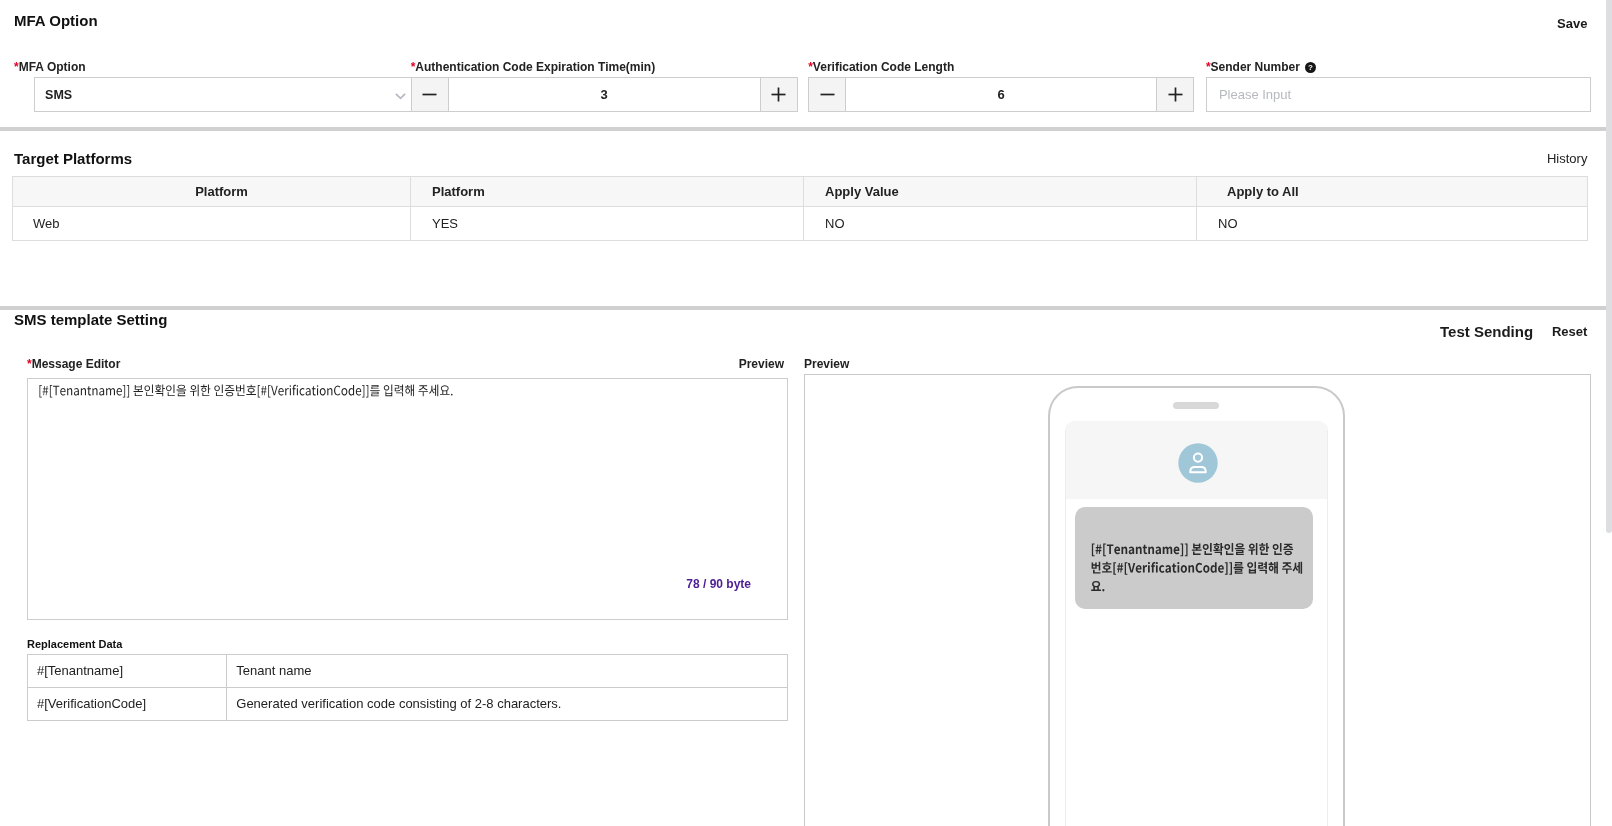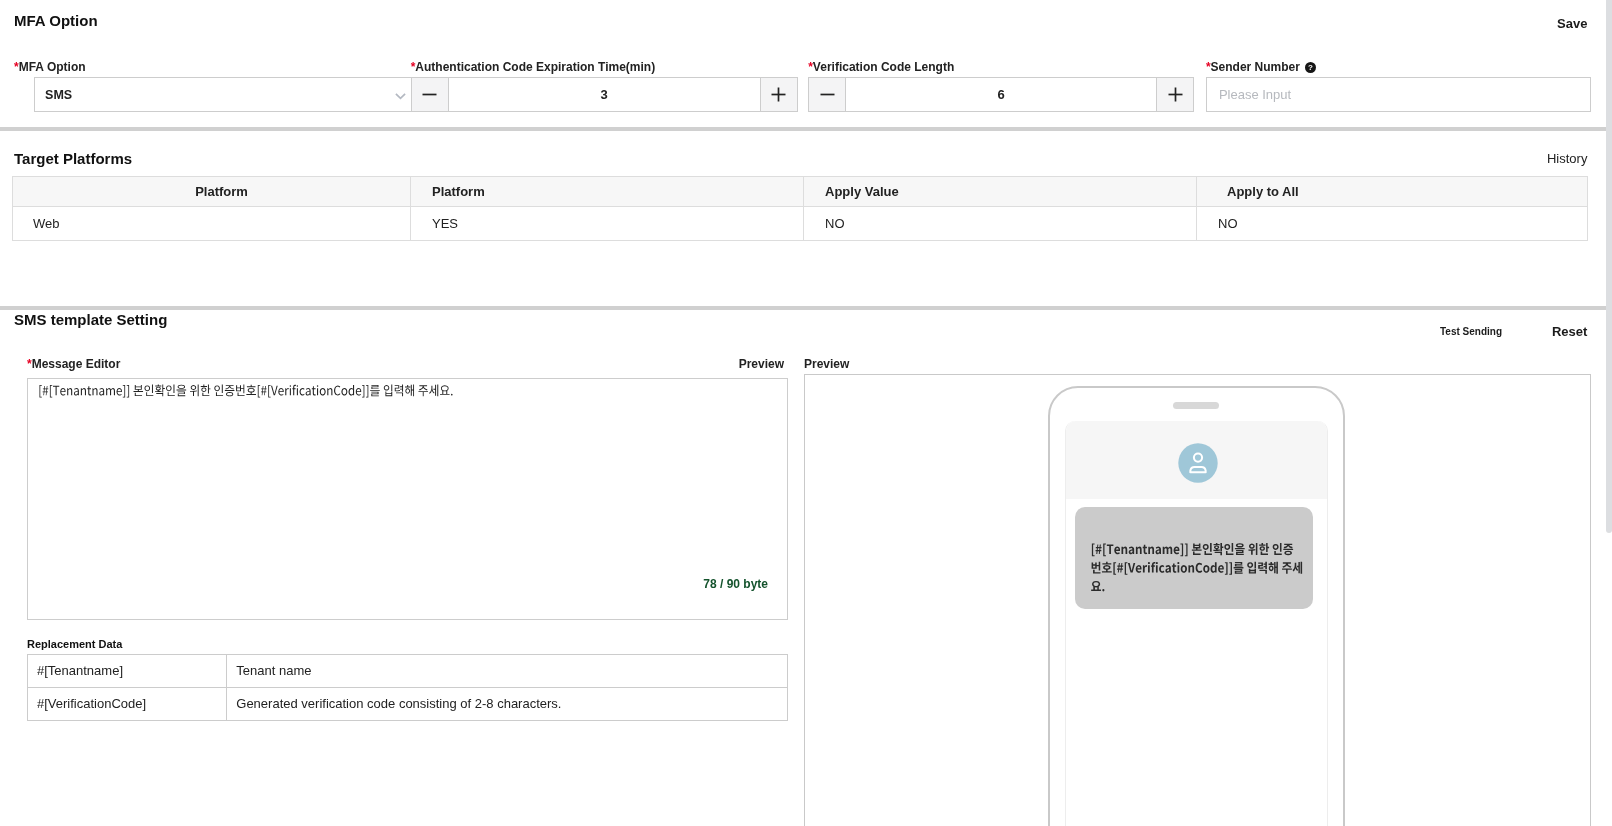--- a/index.html
+++ b/index.html
@@ -93,34 +93,34 @@
       <td style="border:1px solid #ddd; padding-left:21px;">NO</td>
       <td style="border:1px solid #ddd; padding-left:21px;">NO</td>
     </tr>
   </tbody>
     </table>
 </div>
 
 <div class="divider" style="top:306px;"></div>
 
 <div class="abs ttl" style="left:14px; top:312px;">SMS template Setting</div>
-<div class="abs" style="top:325px; left:1440px; font-size:10px; font-weight:bold; line-height:13px;">Test Sending</div>
+<div class="abs" style="top:325px; left:1440px; font-size:15px; font-weight:bold; line-height:13px;">Test Sending</div>
 <div class="abs" style="top:325px; right:24.6px; font-size:13px; font-weight:bold; line-height:13px;">Reset</div>
 
 <div class="abs lbl" style="left:27px; top:358px;"><span class="red">*</span>Message Editor</div>
 <div class="abs lbl" style="left:738px; top:358px; width:46px; text-align:right;">Preview</div>
 
 <div class="abs" style="left:27px; top:378px; width:761px; height:242px; border:1px solid #cdcdcd; background:#fff;">
   <svg style="position:absolute;left:0;top:0;overflow:visible;" width="759" height="240">
       <g transform="translate(10.2,16.3) scale(0.9,1)">
         <path d="M1.4 2.2V-10.3H4.0V-9.6H2.3V1.5H4.0V2.2Z M5.7 0.0 6.1 -3.0H4.9V-3.8H6.2L6.4 -6.0H5.2V-6.8H6.5L6.9 -9.4H7.6L7.3 -6.8H9.2L9.6 -9.4H10.3L10.0 -6.8H11.2V-6.0H9.9L9.6 -3.8H10.9V-3.0H9.5L9.2 0.0H8.4L8.8 -3.0H6.8L6.5 0.0ZM6.9 -3.8H8.9L9.1 -6.0H7.2Z M13.0 2.2V-10.3H15.6V-9.6H13.9V1.5H15.6V2.2Z M19.3 0.0V-8.5H16.4V-9.5H23.4V-8.5H20.5V0.0Z M27.8 0.2Q26.9 0.2 26.1 -0.3Q25.4 -0.7 24.9 -1.5Q24.5 -2.4 24.5 -3.5Q24.5 -4.4 24.7 -5.1Q25.0 -5.8 25.4 -6.2Q25.9 -6.7 26.5 -7.0Q27.0 -7.2 27.6 -7.2Q28.5 -7.2 29.2 -6.8Q29.8 -6.4 30.1 -5.7Q30.4 -4.9 30.4 -3.9Q30.4 -3.7 30.4 -3.6Q30.4 -3.4 30.4 -3.2H25.6Q25.7 -2.5 26.0 -1.9Q26.3 -1.4 26.8 -1.1Q27.3 -0.8 28.0 -0.8Q28.5 -0.8 28.9 -0.9Q29.3 -1.1 29.7 -1.3L30.2 -0.6Q29.7 -0.3 29.1 -0.0Q28.6 0.2 27.8 0.2ZM25.6 -4.1H29.4Q29.4 -5.2 28.9 -5.7Q28.5 -6.3 27.6 -6.3Q27.2 -6.3 26.7 -6.0Q26.3 -5.8 26.0 -5.3Q25.7 -4.8 25.6 -4.1Z M32.2 0.0V-7.1H33.2L33.3 -6.0H33.3Q33.8 -6.5 34.4 -6.9Q34.9 -7.2 35.7 -7.2Q36.8 -7.2 37.3 -6.5Q37.8 -5.8 37.8 -4.5V0.0H36.6V-4.3Q36.6 -5.3 36.3 -5.8Q36.0 -6.2 35.3 -6.2Q34.8 -6.2 34.3 -5.9Q33.9 -5.7 33.4 -5.1V0.0Z M41.7 0.2Q41.2 0.2 40.7 -0.1Q40.2 -0.3 40.0 -0.8Q39.7 -1.2 39.7 -1.8Q39.7 -3.0 40.7 -3.6Q41.8 -4.2 44.0 -4.5Q44.0 -4.9 43.9 -5.3Q43.8 -5.7 43.5 -6.0Q43.1 -6.3 42.6 -6.3Q41.9 -6.3 41.4 -6.0Q40.9 -5.8 40.4 -5.5L40.0 -6.3Q40.3 -6.5 40.7 -6.7Q41.2 -7.0 41.7 -7.1Q42.2 -7.2 42.8 -7.2Q43.6 -7.2 44.2 -6.9Q44.7 -6.5 44.9 -5.9Q45.2 -5.2 45.2 -4.3V0.0H44.2L44.1 -0.8H44.1Q43.6 -0.4 43.0 -0.1Q42.4 0.2 41.7 0.2ZM42.1 -0.8Q42.6 -0.8 43.0 -1.0Q43.5 -1.3 44.0 -1.7V-3.7Q42.8 -3.6 42.1 -3.3Q41.4 -3.1 41.1 -2.7Q40.8 -2.4 40.8 -1.9Q40.8 -1.3 41.2 -1.0Q41.6 -0.8 42.1 -0.8Z M47.4 0.0V-7.1H48.4L48.5 -6.0H48.6Q49.1 -6.5 49.6 -6.9Q50.2 -7.2 50.9 -7.2Q52.0 -7.2 52.6 -6.5Q53.1 -5.8 53.1 -4.5V0.0H51.9V-4.3Q51.9 -5.3 51.6 -5.8Q51.3 -6.2 50.6 -6.2Q50.0 -6.2 49.6 -5.9Q49.2 -5.7 48.6 -5.1V0.0Z M57.6 0.2Q56.8 0.2 56.4 -0.1Q56.0 -0.4 55.8 -0.9Q55.6 -1.5 55.6 -2.2V-6.1H54.5V-7.0L55.6 -7.1L55.8 -9.1H56.8V-7.1H58.7V-6.1H56.8V-2.2Q56.8 -1.5 57.0 -1.2Q57.2 -0.8 57.9 -0.8Q58.0 -0.8 58.3 -0.8Q58.5 -0.9 58.7 -1.0L58.9 -0.1Q58.6 0.0 58.3 0.1Q57.9 0.2 57.6 0.2Z M60.3 0.0V-7.1H61.2L61.4 -6.0H61.4Q61.9 -6.5 62.5 -6.9Q63.0 -7.2 63.8 -7.2Q64.9 -7.2 65.4 -6.5Q65.9 -5.8 65.9 -4.5V0.0H64.7V-4.3Q64.7 -5.3 64.4 -5.8Q64.1 -6.2 63.4 -6.2Q62.8 -6.2 62.4 -5.9Q62.0 -5.7 61.5 -5.1V0.0Z M69.8 0.2Q69.2 0.2 68.8 -0.1Q68.3 -0.3 68.0 -0.8Q67.8 -1.2 67.8 -1.8Q67.8 -3.0 68.8 -3.6Q69.8 -4.2 72.1 -4.5Q72.1 -4.9 72.0 -5.3Q71.9 -5.7 71.5 -6.0Q71.2 -6.3 70.6 -6.3Q70.0 -6.3 69.5 -6.0Q68.9 -5.8 68.5 -5.5L68.1 -6.3Q68.4 -6.5 68.8 -6.7Q69.2 -7.0 69.8 -7.1Q70.3 -7.2 70.8 -7.2Q71.7 -7.2 72.2 -6.9Q72.8 -6.5 73.0 -5.9Q73.3 -5.2 73.3 -4.3V0.0H72.3L72.2 -0.8H72.2Q71.7 -0.4 71.1 -0.1Q70.5 0.2 69.8 0.2ZM70.2 -0.8Q70.7 -0.8 71.1 -1.0Q71.6 -1.3 72.1 -1.7V-3.7Q70.9 -3.6 70.2 -3.3Q69.5 -3.1 69.2 -2.7Q68.9 -2.4 68.9 -1.9Q68.9 -1.3 69.3 -1.0Q69.6 -0.8 70.2 -0.8Z M75.5 0.0V-7.1H76.5L76.6 -6.0H76.6Q77.1 -6.5 77.7 -6.9Q78.2 -7.2 78.8 -7.2Q79.7 -7.2 80.1 -6.9Q80.6 -6.5 80.8 -5.9Q81.3 -6.5 81.9 -6.9Q82.5 -7.2 83.1 -7.2Q84.2 -7.2 84.7 -6.5Q85.3 -5.8 85.3 -4.5V0.0H84.1V-4.3Q84.1 -5.3 83.8 -5.8Q83.4 -6.2 82.8 -6.2Q82.3 -6.2 81.9 -5.9Q81.5 -5.7 81.0 -5.1V0.0H79.8V-4.3Q79.8 -5.3 79.5 -5.8Q79.2 -6.2 78.5 -6.2Q78.1 -6.2 77.6 -5.9Q77.2 -5.7 76.7 -5.1V0.0Z M90.4 0.2Q89.5 0.2 88.7 -0.3Q87.9 -0.7 87.5 -1.5Q87.0 -2.4 87.0 -3.5Q87.0 -4.4 87.3 -5.1Q87.6 -5.8 88.0 -6.2Q88.5 -6.7 89.0 -7.0Q89.6 -7.2 90.2 -7.2Q91.1 -7.2 91.7 -6.8Q92.4 -6.4 92.7 -5.7Q93.0 -4.9 93.0 -3.9Q93.0 -3.7 93.0 -3.6Q93.0 -3.4 93.0 -3.2H88.2Q88.2 -2.5 88.5 -1.9Q88.9 -1.4 89.4 -1.1Q89.9 -0.8 90.5 -0.8Q91.1 -0.8 91.5 -0.9Q91.9 -1.1 92.3 -1.3L92.7 -0.6Q92.3 -0.3 91.7 -0.0Q91.1 0.2 90.4 0.2ZM88.2 -4.1H92.0Q92.0 -5.2 91.5 -5.7Q91.0 -6.3 90.2 -6.3Q89.7 -6.3 89.3 -6.0Q88.9 -5.8 88.6 -5.3Q88.3 -4.8 88.2 -4.1Z M94.0 2.2V1.5H95.7V-9.6H94.0V-10.3H96.6V2.2Z M98.4 2.2V1.5H100.1V-9.6H98.4V-10.3H101.0V2.2Z M107.3 -10.3H108.4V-8.8H114.1V-10.3H115.1V-5.6H107.3ZM108.4 -8.0V-6.4H114.1V-8.0ZM105.9 -4.3H116.5V-3.4H105.9ZM110.7 -6.1H111.8V-3.9H110.7ZM107.3 -0.1H115.4V0.8H107.3ZM107.3 -2.5H108.4V0.2H107.3Z M126.4 -10.7H127.5V-2.2H126.4ZM120.0 -0.1H127.9V0.8H120.0ZM120.0 -3.0H121.0V0.2H120.0ZM121.2 -9.9Q122.1 -9.9 122.8 -9.6Q123.5 -9.2 123.9 -8.5Q124.3 -7.9 124.3 -7.0Q124.3 -6.2 123.9 -5.5Q123.5 -4.9 122.8 -4.5Q122.1 -4.1 121.2 -4.1Q120.3 -4.1 119.6 -4.5Q118.9 -4.9 118.5 -5.5Q118.1 -6.2 118.1 -7.0Q118.1 -7.9 118.5 -8.5Q118.9 -9.2 119.6 -9.6Q120.3 -9.9 121.2 -9.9ZM121.2 -9.0Q120.6 -9.0 120.2 -8.7Q119.7 -8.5 119.4 -8.1Q119.2 -7.6 119.2 -7.0Q119.2 -6.5 119.4 -6.0Q119.7 -5.6 120.2 -5.3Q120.6 -5.1 121.2 -5.1Q121.8 -5.1 122.2 -5.3Q122.7 -5.6 123.0 -6.0Q123.2 -6.5 123.2 -7.0Q123.2 -7.6 123.0 -8.1Q122.7 -8.5 122.2 -8.7Q121.8 -9.0 121.2 -9.0Z M132.9 -5.2H134.0V-3.7H132.9ZM137.9 -10.7H138.9V-2.9H137.9ZM138.5 -7.2H140.7V-6.3H138.5ZM129.9 -3.2 129.8 -4.1Q130.8 -4.1 132.1 -4.1Q133.3 -4.1 134.6 -4.2Q135.9 -4.3 137.2 -4.4L137.2 -3.7Q136.0 -3.4 134.7 -3.3Q133.4 -3.2 132.2 -3.2Q130.9 -3.2 129.9 -3.2ZM131.2 -2.3H138.9V1.0H137.9V-1.4H131.2ZM130.1 -9.7H136.8V-8.9H130.1ZM133.4 -8.4Q134.7 -8.4 135.4 -8.0Q136.2 -7.5 136.2 -6.7Q136.2 -5.9 135.4 -5.4Q134.7 -4.9 133.4 -4.9Q132.2 -4.9 131.4 -5.4Q130.7 -5.9 130.7 -6.7Q130.7 -7.5 131.4 -8.0Q132.2 -8.4 133.4 -8.4ZM133.4 -7.7Q132.6 -7.7 132.2 -7.4Q131.7 -7.1 131.7 -6.7Q131.7 -6.2 132.2 -6.0Q132.6 -5.7 133.4 -5.7Q134.2 -5.7 134.7 -6.0Q135.2 -6.2 135.2 -6.7Q135.2 -7.1 134.7 -7.4Q134.2 -7.7 133.4 -7.7ZM132.9 -10.8H134.0V-9.3H132.9Z M150.3 -10.7H151.4V-2.2H150.3ZM143.9 -0.1H151.8V0.8H143.9ZM143.9 -3.0H144.9V0.2H143.9ZM145.1 -9.9Q146.0 -9.9 146.7 -9.6Q147.4 -9.2 147.8 -8.5Q148.2 -7.9 148.2 -7.0Q148.2 -6.2 147.8 -5.5Q147.4 -4.9 146.7 -4.5Q146.0 -4.1 145.1 -4.1Q144.2 -4.1 143.6 -4.5Q142.9 -4.9 142.5 -5.5Q142.1 -6.2 142.1 -7.0Q142.1 -7.9 142.5 -8.5Q142.9 -9.2 143.6 -9.6Q144.2 -9.9 145.1 -9.9ZM145.1 -9.0Q144.5 -9.0 144.1 -8.7Q143.6 -8.5 143.4 -8.1Q143.1 -7.6 143.1 -7.0Q143.1 -6.5 143.4 -6.0Q143.6 -5.6 144.1 -5.3Q144.5 -5.1 145.1 -5.1Q145.7 -5.1 146.2 -5.3Q146.6 -5.6 146.9 -6.0Q147.1 -6.5 147.1 -7.0Q147.1 -7.6 146.9 -8.1Q146.6 -8.5 146.2 -8.7Q145.7 -9.0 145.1 -9.0Z M159.1 -10.5Q161.0 -10.5 162.1 -10.0Q163.2 -9.5 163.2 -8.5Q163.2 -7.5 162.1 -7.0Q161.0 -6.5 159.1 -6.5Q157.1 -6.5 156.0 -7.0Q154.9 -7.5 154.9 -8.5Q154.9 -9.5 156.0 -10.0Q157.1 -10.5 159.1 -10.5ZM159.1 -9.7Q158.1 -9.7 157.4 -9.6Q156.7 -9.4 156.4 -9.2Q156.0 -8.9 156.0 -8.5Q156.0 -8.1 156.4 -7.8Q156.7 -7.6 157.4 -7.4Q158.1 -7.3 159.1 -7.3Q160.0 -7.3 160.7 -7.4Q161.4 -7.6 161.7 -7.8Q162.1 -8.1 162.1 -8.5Q162.1 -8.9 161.7 -9.2Q161.4 -9.4 160.7 -9.6Q160.0 -9.7 159.1 -9.7ZM153.7 -5.7H164.4V-4.8H153.7ZM155.0 -3.8H163.0V-1.2H156.1V0.3H155.1V-1.9H161.9V-3.0H155.0ZM155.1 0.0H163.4V0.9H155.1Z M172.5 -10.2Q173.3 -10.2 174.0 -9.9Q174.7 -9.6 175.1 -9.0Q175.5 -8.5 175.5 -7.8Q175.5 -7.1 175.1 -6.5Q174.7 -6.0 174.0 -5.7Q173.3 -5.4 172.5 -5.4Q171.6 -5.4 170.9 -5.7Q170.2 -6.0 169.9 -6.5Q169.5 -7.1 169.5 -7.8Q169.5 -8.5 169.9 -9.0Q170.2 -9.6 170.9 -9.9Q171.6 -10.2 172.5 -10.2ZM172.5 -9.3Q171.9 -9.3 171.5 -9.1Q171.0 -8.9 170.8 -8.6Q170.5 -8.2 170.5 -7.8Q170.5 -7.3 170.8 -7.0Q171.0 -6.6 171.5 -6.4Q171.9 -6.3 172.5 -6.3Q173.0 -6.3 173.5 -6.4Q173.9 -6.6 174.2 -7.0Q174.4 -7.3 174.4 -7.8Q174.4 -8.2 174.2 -8.6Q173.9 -8.9 173.5 -9.1Q173.0 -9.3 172.5 -9.3ZM172.0 -4.0H173.1V0.6H172.0ZM177.2 -10.7H178.3V1.0H177.2ZM168.7 -3.5 168.6 -4.4Q169.7 -4.4 171.0 -4.4Q172.3 -4.4 173.7 -4.5Q175.1 -4.6 176.3 -4.8L176.4 -4.0Q175.1 -3.7 173.7 -3.6Q172.4 -3.5 171.1 -3.5Q169.8 -3.5 168.7 -3.5Z M188.6 -10.7H189.7V-1.9H188.6ZM189.4 -6.9H191.4V-6.0H189.4ZM180.6 -9.3H187.6V-8.4H180.6ZM184.1 -7.8Q184.9 -7.8 185.6 -7.5Q186.2 -7.2 186.5 -6.8Q186.9 -6.3 186.9 -5.6Q186.9 -4.9 186.5 -4.5Q186.2 -4.0 185.6 -3.7Q184.9 -3.4 184.1 -3.4Q183.2 -3.4 182.6 -3.7Q182.0 -4.0 181.6 -4.5Q181.3 -4.9 181.3 -5.6Q181.3 -6.3 181.6 -6.8Q182.0 -7.2 182.6 -7.5Q183.2 -7.8 184.1 -7.8ZM184.1 -7.0Q183.3 -7.0 182.8 -6.6Q182.3 -6.2 182.3 -5.6Q182.3 -5.0 182.8 -4.6Q183.3 -4.3 184.1 -4.3Q184.9 -4.3 185.4 -4.6Q185.9 -5.0 185.9 -5.6Q185.9 -6.2 185.4 -6.6Q184.9 -7.0 184.1 -7.0ZM183.5 -10.7H184.6V-8.9H183.5ZM182.4 -0.1H190.2V0.8H182.4ZM182.4 -2.6H183.5V0.2H182.4Z M204.0 -10.7H205.1V-2.2H204.0ZM197.5 -0.1H205.4V0.8H197.5ZM197.5 -3.0H198.6V0.2H197.5ZM198.8 -9.9Q199.7 -9.9 200.4 -9.6Q201.0 -9.2 201.4 -8.5Q201.9 -7.9 201.9 -7.0Q201.9 -6.2 201.4 -5.5Q201.0 -4.9 200.4 -4.5Q199.7 -4.1 198.8 -4.1Q197.9 -4.1 197.2 -4.5Q196.5 -4.9 196.1 -5.5Q195.7 -6.2 195.7 -7.0Q195.7 -7.9 196.1 -8.5Q196.5 -9.2 197.2 -9.6Q197.9 -9.9 198.8 -9.9ZM198.8 -9.0Q198.2 -9.0 197.8 -8.7Q197.3 -8.5 197.0 -8.1Q196.8 -7.6 196.8 -7.0Q196.8 -6.5 197.0 -6.0Q197.3 -5.6 197.8 -5.3Q198.2 -5.1 198.8 -5.1Q199.4 -5.1 199.8 -5.3Q200.3 -5.6 200.5 -6.0Q200.8 -6.5 200.8 -7.0Q200.8 -7.6 200.5 -8.1Q200.3 -8.5 199.8 -8.7Q199.4 -9.0 198.8 -9.0Z M207.4 -5.2H218.0V-4.3H207.4ZM212.7 -3.3Q214.6 -3.3 215.7 -2.7Q216.7 -2.1 216.7 -1.1Q216.7 -0.1 215.7 0.4Q214.6 1.0 212.7 1.0Q210.8 1.0 209.8 0.4Q208.7 -0.1 208.7 -1.1Q208.7 -2.1 209.8 -2.7Q210.8 -3.3 212.7 -3.3ZM212.7 -2.4Q211.8 -2.4 211.1 -2.3Q210.5 -2.1 210.1 -1.8Q209.8 -1.5 209.8 -1.1Q209.8 -0.7 210.1 -0.4Q210.5 -0.2 211.1 -0.0Q211.8 0.1 212.7 0.1Q213.6 0.1 214.3 -0.0Q215.0 -0.2 215.3 -0.4Q215.7 -0.7 215.7 -1.1Q215.7 -1.5 215.3 -1.8Q215.0 -2.1 214.3 -2.3Q213.6 -2.4 212.7 -2.4ZM212.0 -9.7H213.0V-9.3Q213.0 -8.8 212.7 -8.3Q212.5 -7.8 212.1 -7.4Q211.6 -7.0 211.1 -6.7Q210.5 -6.4 209.8 -6.2Q209.1 -6.0 208.4 -5.9L208.0 -6.7Q208.6 -6.8 209.2 -7.0Q209.8 -7.1 210.3 -7.4Q210.8 -7.6 211.2 -7.9Q211.6 -8.2 211.8 -8.6Q212.0 -8.9 212.0 -9.3ZM212.5 -9.7H213.4V-9.3Q213.4 -8.9 213.6 -8.6Q213.8 -8.2 214.2 -7.9Q214.6 -7.6 215.1 -7.4Q215.6 -7.1 216.2 -6.9Q216.8 -6.8 217.4 -6.7L217.1 -5.9Q216.3 -6.0 215.6 -6.2Q215.0 -6.4 214.4 -6.7Q213.8 -7.0 213.4 -7.4Q213.0 -7.8 212.7 -8.3Q212.5 -8.8 212.5 -9.3ZM208.4 -10.1H217.1V-9.3H208.4Z M224.9 -7.4H228.3V-6.5H224.9ZM228.0 -10.7H229.0V-2.0H228.0ZM221.5 -0.1H229.3V0.8H221.5ZM221.5 -2.9H222.6V0.3H221.5ZM219.9 -10.0H221.0V-7.9H224.2V-10.0H225.3V-4.0H219.9ZM221.0 -7.0V-4.9H224.2V-7.0Z M231.9 -9.0H241.4V-8.1H231.9ZM231.3 -1.3H242.0V-0.4H231.3ZM236.1 -3.1H237.2V-0.9H236.1ZM236.6 -7.4Q237.8 -7.4 238.7 -7.1Q239.5 -6.8 240.0 -6.3Q240.5 -5.8 240.5 -5.1Q240.5 -4.4 240.0 -3.9Q239.5 -3.4 238.7 -3.1Q237.8 -2.9 236.6 -2.9Q235.5 -2.9 234.6 -3.1Q233.7 -3.4 233.3 -3.9Q232.8 -4.4 232.8 -5.1Q232.8 -5.8 233.3 -6.3Q233.7 -6.8 234.6 -7.1Q235.5 -7.4 236.6 -7.4ZM236.6 -6.5Q235.8 -6.5 235.2 -6.3Q234.5 -6.2 234.2 -5.9Q233.9 -5.6 233.9 -5.1Q233.9 -4.7 234.2 -4.4Q234.5 -4.1 235.2 -3.9Q235.8 -3.7 236.6 -3.7Q237.5 -3.7 238.1 -3.9Q238.7 -4.1 239.1 -4.4Q239.4 -4.7 239.4 -5.1Q239.4 -5.6 239.1 -5.9Q238.7 -6.2 238.1 -6.3Q237.5 -6.5 236.6 -6.5ZM236.1 -10.6H237.2V-8.5H236.1Z M244.0 2.2V-10.3H246.6V-9.6H244.9V1.5H246.6V2.2Z M248.4 0.0 248.7 -3.0H247.6V-3.8H248.8L249.1 -6.0H247.8V-6.8H249.2L249.5 -9.4H250.3L249.9 -6.8H251.9L252.2 -9.4H253.0L252.7 -6.8H253.8V-6.0H252.6L252.3 -3.8H253.5V-3.0H252.2L251.8 0.0H251.1L251.4 -3.0H249.5L249.1 0.0ZM249.6 -3.8H251.5L251.8 -6.0H249.8Z M255.6 2.2V-10.3H258.2V-9.6H256.5V1.5H258.2V2.2Z M261.7 0.0 258.7 -9.5H259.9L261.5 -4.4Q261.7 -3.5 261.9 -2.8Q262.1 -2.1 262.4 -1.2H262.4Q262.7 -2.1 262.9 -2.8Q263.1 -3.5 263.4 -4.4L264.9 -9.5H266.1L263.1 0.0Z M270.2 0.2Q269.2 0.2 268.5 -0.3Q267.7 -0.7 267.2 -1.5Q266.8 -2.4 266.8 -3.5Q266.8 -4.4 267.1 -5.1Q267.3 -5.8 267.8 -6.2Q268.2 -6.7 268.8 -7.0Q269.4 -7.2 270.0 -7.2Q270.9 -7.2 271.5 -6.8Q272.1 -6.4 272.4 -5.7Q272.8 -4.9 272.8 -3.9Q272.8 -3.7 272.8 -3.6Q272.8 -3.4 272.7 -3.2H268.0Q268.0 -2.5 268.3 -1.9Q268.6 -1.4 269.1 -1.1Q269.6 -0.8 270.3 -0.8Q270.8 -0.8 271.3 -0.9Q271.7 -1.1 272.1 -1.3L272.5 -0.6Q272.0 -0.3 271.5 -0.0Q270.9 0.2 270.2 0.2ZM268.0 -4.1H271.7Q271.7 -5.2 271.3 -5.7Q270.8 -6.3 270.0 -6.3Q269.5 -6.3 269.0 -6.0Q268.6 -5.8 268.3 -5.3Q268.0 -4.8 268.0 -4.1Z M274.5 0.0V-7.1H275.5L275.6 -5.8H275.6Q276.0 -6.4 276.5 -6.8Q277.1 -7.2 277.6 -7.2Q277.9 -7.2 278.1 -7.2Q278.2 -7.2 278.4 -7.1L278.2 -6.1Q278.0 -6.1 277.9 -6.1Q277.7 -6.2 277.5 -6.2Q277.1 -6.2 276.6 -5.8Q276.1 -5.4 275.7 -4.5V0.0Z M279.6 0.0V-7.1H280.8V0.0ZM280.2 -8.5Q279.8 -8.5 279.6 -8.7Q279.4 -8.9 279.4 -9.3Q279.4 -9.7 279.6 -9.9Q279.8 -10.1 280.2 -10.1Q280.5 -10.1 280.7 -9.9Q281.0 -9.7 281.0 -9.3Q281.0 -8.9 280.7 -8.7Q280.5 -8.5 280.2 -8.5Z M283.3 0.0V-8.2Q283.3 -8.9 283.6 -9.4Q283.8 -10.0 284.2 -10.2Q284.7 -10.5 285.4 -10.5Q285.7 -10.5 286.0 -10.5Q286.3 -10.4 286.6 -10.3L286.3 -9.4Q285.9 -9.6 285.5 -9.6Q285.0 -9.6 284.8 -9.2Q284.5 -8.9 284.5 -8.2V0.0ZM282.4 -6.1V-7.0L283.4 -7.1H286.0V-6.1Z M287.4 0.0V-7.1H288.6V0.0ZM288.0 -8.5Q287.6 -8.5 287.4 -8.7Q287.2 -8.9 287.2 -9.3Q287.2 -9.7 287.4 -9.9Q287.6 -10.1 288.0 -10.1Q288.3 -10.1 288.5 -9.9Q288.8 -9.7 288.8 -9.3Q288.8 -8.9 288.5 -8.7Q288.3 -8.5 288.0 -8.5Z M293.7 0.2Q292.8 0.2 292.0 -0.3Q291.3 -0.7 290.9 -1.5Q290.4 -2.4 290.4 -3.5Q290.4 -4.7 290.9 -5.5Q291.4 -6.4 292.1 -6.8Q292.9 -7.2 293.8 -7.2Q294.5 -7.2 295.0 -7.0Q295.5 -6.7 295.9 -6.4L295.3 -5.6Q295.0 -5.9 294.6 -6.1Q294.3 -6.2 293.9 -6.2Q293.2 -6.2 292.7 -5.9Q292.2 -5.6 291.9 -5.0Q291.6 -4.3 291.6 -3.5Q291.6 -2.7 291.9 -2.1Q292.2 -1.5 292.7 -1.2Q293.2 -0.8 293.8 -0.8Q294.3 -0.8 294.7 -1.0Q295.2 -1.2 295.5 -1.5L296.0 -0.7Q295.5 -0.3 294.9 -0.1Q294.4 0.2 293.7 0.2Z M299.2 0.2Q298.6 0.2 298.1 -0.1Q297.7 -0.3 297.4 -0.8Q297.1 -1.2 297.1 -1.8Q297.1 -3.0 298.2 -3.6Q299.2 -4.2 301.5 -4.5Q301.5 -4.9 301.4 -5.3Q301.2 -5.7 300.9 -6.0Q300.6 -6.3 300.0 -6.3Q299.4 -6.3 298.9 -6.0Q298.3 -5.8 297.9 -5.5L297.4 -6.3Q297.8 -6.5 298.2 -6.7Q298.6 -7.0 299.1 -7.1Q299.6 -7.2 300.2 -7.2Q301.1 -7.2 301.6 -6.9Q302.1 -6.5 302.4 -5.9Q302.7 -5.2 302.7 -4.3V0.0H301.7L301.6 -0.8H301.5Q301.0 -0.4 300.4 -0.1Q299.9 0.2 299.2 0.2ZM299.5 -0.8Q300.0 -0.8 300.5 -1.0Q301.0 -1.3 301.5 -1.7V-3.7Q300.3 -3.6 299.6 -3.3Q298.9 -3.1 298.6 -2.7Q298.3 -2.4 298.3 -1.9Q298.3 -1.3 298.6 -1.0Q299.0 -0.8 299.5 -0.8Z M307.1 0.2Q306.4 0.2 305.9 -0.1Q305.5 -0.4 305.3 -0.9Q305.1 -1.5 305.1 -2.2V-6.1H304.0V-7.0L305.2 -7.1L305.3 -9.1H306.3V-7.1H308.2V-6.1H306.3V-2.2Q306.3 -1.5 306.5 -1.2Q306.8 -0.8 307.4 -0.8Q307.6 -0.8 307.8 -0.8Q308.0 -0.9 308.2 -1.0L308.4 -0.1Q308.1 0.0 307.8 0.1Q307.4 0.2 307.1 0.2Z M309.8 0.0V-7.1H311.0V0.0ZM310.4 -8.5Q310.0 -8.5 309.8 -8.7Q309.6 -8.9 309.6 -9.3Q309.6 -9.7 309.8 -9.9Q310.0 -10.1 310.4 -10.1Q310.7 -10.1 311.0 -9.9Q311.2 -9.7 311.2 -9.3Q311.2 -8.9 311.0 -8.7Q310.7 -8.5 310.4 -8.5Z M316.1 0.2Q315.2 0.2 314.5 -0.3Q313.7 -0.7 313.3 -1.5Q312.8 -2.4 312.8 -3.5Q312.8 -4.7 313.3 -5.5Q313.7 -6.4 314.5 -6.8Q315.2 -7.2 316.1 -7.2Q316.8 -7.2 317.3 -7.0Q317.9 -6.7 318.4 -6.3Q318.8 -5.8 319.1 -5.1Q319.4 -4.4 319.4 -3.5Q319.4 -2.4 318.9 -1.5Q318.5 -0.7 317.7 -0.3Q317.0 0.2 316.1 0.2ZM316.1 -0.8Q316.7 -0.8 317.2 -1.2Q317.6 -1.5 317.9 -2.1Q318.2 -2.7 318.2 -3.5Q318.2 -4.3 317.9 -5.0Q317.6 -5.6 317.2 -5.9Q316.7 -6.2 316.1 -6.2Q315.5 -6.2 315.0 -5.9Q314.6 -5.6 314.3 -5.0Q314.1 -4.3 314.1 -3.5Q314.1 -2.7 314.3 -2.1Q314.6 -1.5 315.0 -1.2Q315.5 -0.8 316.1 -0.8Z M321.2 0.0V-7.1H322.2L322.3 -6.0H322.4Q322.9 -6.5 323.4 -6.9Q324.0 -7.2 324.7 -7.2Q325.8 -7.2 326.4 -6.5Q326.9 -5.8 326.9 -4.5V0.0H325.7V-4.3Q325.7 -5.3 325.4 -5.8Q325.1 -6.2 324.4 -6.2Q323.8 -6.2 323.4 -5.9Q323.0 -5.7 322.4 -5.1V0.0Z M332.9 0.2Q332.0 0.2 331.2 -0.2Q330.5 -0.5 329.9 -1.1Q329.4 -1.8 329.0 -2.7Q328.7 -3.6 328.7 -4.8Q328.7 -5.9 329.1 -6.8Q329.4 -7.7 329.9 -8.4Q330.5 -9.0 331.3 -9.4Q332.1 -9.7 333.0 -9.7Q333.8 -9.7 334.5 -9.3Q335.2 -9.0 335.6 -8.5L334.9 -7.8Q334.5 -8.2 334.1 -8.4Q333.6 -8.7 333.0 -8.7Q332.1 -8.7 331.4 -8.2Q330.7 -7.7 330.3 -6.8Q330.0 -6.0 330.0 -4.8Q330.0 -3.6 330.3 -2.7Q330.7 -1.8 331.4 -1.4Q332.0 -0.9 332.9 -0.9Q333.6 -0.9 334.1 -1.2Q334.7 -1.5 335.1 -2.0L335.8 -1.2Q335.2 -0.5 334.5 -0.2Q333.8 0.2 332.9 0.2Z M340.2 0.2Q339.3 0.2 338.6 -0.3Q337.8 -0.7 337.4 -1.5Q336.9 -2.4 336.9 -3.5Q336.9 -4.7 337.4 -5.5Q337.8 -6.4 338.6 -6.8Q339.3 -7.2 340.2 -7.2Q340.9 -7.2 341.4 -7.0Q342.0 -6.7 342.5 -6.3Q343.0 -5.8 343.2 -5.1Q343.5 -4.4 343.5 -3.5Q343.5 -2.4 343.0 -1.5Q342.6 -0.7 341.8 -0.3Q341.1 0.2 340.2 0.2ZM340.2 -0.8Q340.8 -0.8 341.3 -1.2Q341.7 -1.5 342.0 -2.1Q342.3 -2.7 342.3 -3.5Q342.3 -4.3 342.0 -5.0Q341.7 -5.6 341.3 -5.9Q340.8 -6.2 340.2 -6.2Q339.6 -6.2 339.1 -5.9Q338.7 -5.6 338.4 -5.0Q338.2 -4.3 338.2 -3.5Q338.2 -2.7 338.4 -2.1Q338.7 -1.5 339.1 -1.2Q339.6 -0.8 340.2 -0.8Z M347.7 0.2Q346.9 0.2 346.2 -0.3Q345.6 -0.7 345.2 -1.5Q344.8 -2.3 344.8 -3.5Q344.8 -4.7 345.3 -5.5Q345.7 -6.3 346.4 -6.8Q347.1 -7.2 347.9 -7.2Q348.5 -7.2 349.0 -7.0Q349.4 -6.8 349.9 -6.4L349.8 -7.6V-10.3H351.0V0.0H350.0L349.9 -0.8H349.9Q349.5 -0.4 348.9 -0.1Q348.4 0.2 347.7 0.2ZM348.0 -0.8Q348.5 -0.8 348.9 -1.1Q349.4 -1.3 349.8 -1.8V-5.5Q349.4 -5.9 349.0 -6.1Q348.5 -6.2 348.1 -6.2Q347.5 -6.2 347.1 -5.9Q346.6 -5.6 346.3 -4.9Q346.1 -4.3 346.1 -3.5Q346.1 -2.7 346.3 -2.1Q346.5 -1.5 347.0 -1.2Q347.4 -0.8 348.0 -0.8Z M356.3 0.2Q355.3 0.2 354.6 -0.3Q353.8 -0.7 353.3 -1.5Q352.9 -2.4 352.9 -3.5Q352.9 -4.4 353.1 -5.1Q353.4 -5.8 353.9 -6.2Q354.3 -6.7 354.9 -7.0Q355.4 -7.2 356.0 -7.2Q356.9 -7.2 357.6 -6.8Q358.2 -6.4 358.5 -5.7Q358.9 -4.9 358.9 -3.9Q358.9 -3.7 358.9 -3.6Q358.8 -3.4 358.8 -3.2H354.1Q354.1 -2.5 354.4 -1.9Q354.7 -1.4 355.2 -1.1Q355.7 -0.8 356.4 -0.8Q356.9 -0.8 357.3 -0.9Q357.8 -1.1 358.2 -1.3L358.6 -0.6Q358.1 -0.3 357.6 -0.0Q357.0 0.2 356.3 0.2ZM354.0 -4.1H357.8Q357.8 -5.2 357.4 -5.7Q356.9 -6.3 356.1 -6.3Q355.6 -6.3 355.1 -6.0Q354.7 -5.8 354.4 -5.3Q354.1 -4.8 354.0 -4.1Z M359.9 2.2V1.5H361.5V-9.6H359.9V-10.3H362.4V2.2Z M364.3 2.2V1.5H365.9V-9.6H364.3V-10.3H366.8V2.2Z M368.8 -5.3H379.5V-4.5H368.8ZM370.1 -3.5H378.2V-1.0H371.2V0.4H370.1V-1.7H377.1V-2.7H370.1ZM370.1 0.1H378.5V0.9H370.1ZM370.2 -10.4H378.1V-8.0H371.3V-6.7H370.2V-8.7H377.1V-9.6H370.2ZM370.2 -6.9H378.3V-6.2H370.2Z M392.3 -10.7H393.4V-4.4H392.3ZM385.8 -3.8H386.8V-2.4H392.3V-3.8H393.4V0.9H385.8ZM386.8 -1.6V-0.0H392.3V-1.6ZM387.0 -10.2Q387.9 -10.2 388.6 -9.8Q389.3 -9.5 389.7 -8.9Q390.1 -8.3 390.1 -7.5Q390.1 -6.7 389.7 -6.1Q389.3 -5.5 388.6 -5.1Q387.9 -4.8 387.0 -4.8Q386.2 -4.8 385.5 -5.1Q384.8 -5.5 384.4 -6.1Q384.0 -6.7 384.0 -7.5Q384.0 -8.3 384.4 -8.9Q384.8 -9.5 385.5 -9.8Q386.2 -10.2 387.0 -10.2ZM387.0 -9.3Q386.5 -9.3 386.0 -9.1Q385.6 -8.8 385.3 -8.4Q385.0 -8.0 385.0 -7.5Q385.0 -7.0 385.3 -6.5Q385.6 -6.1 386.0 -5.9Q386.5 -5.7 387.0 -5.7Q387.6 -5.7 388.1 -5.9Q388.5 -6.1 388.8 -6.5Q389.1 -7.0 389.1 -7.5Q389.1 -8.0 388.8 -8.4Q388.5 -8.8 388.1 -9.1Q387.6 -9.3 387.0 -9.3Z M396.2 -4.9H397.0Q398.2 -4.9 399.0 -4.9Q399.8 -5.0 400.5 -5.0Q401.2 -5.1 401.9 -5.2L402.0 -4.3Q401.4 -4.2 400.9 -4.2Q400.4 -4.1 399.8 -4.1Q399.3 -4.1 398.6 -4.1Q397.9 -4.0 397.0 -4.0H396.2ZM396.1 -10.0H401.2V-6.7H397.2V-4.4H396.2V-7.5H400.1V-9.2H396.1ZM404.3 -10.7H405.4V-3.5H404.3ZM402.0 -9.0H404.5V-8.1H402.0ZM402.0 -6.6H404.5V-5.7H402.0ZM397.5 -2.9H405.4V1.0H404.3V-2.0H397.5Z M407.6 -8.7H413.5V-7.9H407.6ZM410.5 -7.1Q411.3 -7.1 411.8 -6.7Q412.4 -6.4 412.7 -5.8Q413.1 -5.2 413.1 -4.4Q413.1 -3.6 412.7 -3.0Q412.4 -2.4 411.8 -2.0Q411.3 -1.7 410.5 -1.7Q409.8 -1.7 409.2 -2.0Q408.7 -2.4 408.3 -3.0Q408.0 -3.6 408.0 -4.4Q408.0 -5.2 408.3 -5.8Q408.7 -6.4 409.2 -6.7Q409.8 -7.1 410.5 -7.1ZM410.5 -6.2Q410.1 -6.2 409.7 -5.9Q409.4 -5.7 409.2 -5.3Q409.0 -4.9 409.0 -4.4Q409.0 -3.9 409.2 -3.5Q409.4 -3.1 409.7 -2.8Q410.1 -2.6 410.5 -2.6Q411.0 -2.6 411.3 -2.8Q411.7 -3.1 411.9 -3.5Q412.1 -3.9 412.1 -4.4Q412.1 -4.9 411.9 -5.3Q411.7 -5.7 411.3 -5.9Q411.0 -6.2 410.5 -6.2ZM416.6 -10.7H417.6V1.0H416.6ZM414.7 -5.8H416.9V-4.9H414.7ZM414.0 -10.5H415.1V0.4H414.0ZM410.0 -10.4H411.1V-8.2H410.0Z M427.2 -9.6H428.2V-9.1Q428.2 -8.5 427.9 -7.9Q427.7 -7.3 427.2 -6.9Q426.8 -6.4 426.2 -6.0Q425.6 -5.7 424.9 -5.4Q424.3 -5.2 423.6 -5.0L423.1 -5.9Q423.8 -6.0 424.4 -6.2Q424.9 -6.4 425.5 -6.7Q426.0 -7.0 426.4 -7.4Q426.8 -7.8 427.0 -8.2Q427.2 -8.6 427.2 -9.1ZM427.5 -9.6H428.4V-9.1Q428.4 -8.6 428.6 -8.2Q428.9 -7.8 429.3 -7.4Q429.7 -7.0 430.2 -6.7Q430.7 -6.4 431.3 -6.2Q431.9 -6.0 432.5 -5.9L432.1 -5.0Q431.4 -5.2 430.7 -5.4Q430.0 -5.7 429.5 -6.0Q428.9 -6.4 428.4 -6.9Q428.0 -7.3 427.7 -7.9Q427.5 -8.5 427.5 -9.1ZM427.3 -3.5H428.3V1.0H427.3ZM422.5 -4.1H433.1V-3.2H422.5ZM423.5 -10.0H432.1V-9.1H423.5Z M439.1 -6.5H441.4V-5.6H439.1ZM436.9 -9.6H437.8V-7.4Q437.8 -6.5 437.6 -5.6Q437.4 -4.7 437.0 -3.9Q436.7 -3.2 436.2 -2.5Q435.7 -1.9 435.0 -1.5L434.3 -2.3Q434.9 -2.7 435.4 -3.2Q435.9 -3.8 436.2 -4.5Q436.6 -5.1 436.7 -5.9Q436.9 -6.6 436.9 -7.4ZM437.1 -9.6H438.0V-7.4Q438.0 -6.7 438.1 -6.0Q438.3 -5.3 438.6 -4.7Q438.9 -4.0 439.3 -3.5Q439.8 -3.0 440.4 -2.6L439.8 -1.8Q439.1 -2.2 438.6 -2.8Q438.1 -3.4 437.8 -4.1Q437.5 -4.9 437.3 -5.7Q437.1 -6.6 437.1 -7.4ZM443.4 -10.7H444.5V1.0H443.4ZM441.0 -10.5H442.1V0.4H441.0Z M449.0 -4.7H450.1V-1.2H449.0ZM453.4 -4.7H454.5V-1.2H453.4ZM446.4 -1.4H457.1V-0.5H446.4ZM451.7 -10.0Q453.0 -10.0 453.9 -9.6Q454.9 -9.3 455.5 -8.6Q456.0 -7.9 456.0 -7.0Q456.0 -6.1 455.5 -5.4Q454.9 -4.7 453.9 -4.3Q453.0 -4.0 451.7 -4.0Q450.5 -4.0 449.5 -4.3Q448.6 -4.7 448.0 -5.4Q447.5 -6.1 447.5 -7.0Q447.5 -7.9 448.0 -8.6Q448.6 -9.3 449.5 -9.6Q450.5 -10.0 451.7 -10.0ZM451.7 -9.1Q450.8 -9.1 450.1 -8.9Q449.3 -8.6 448.9 -8.1Q448.5 -7.6 448.5 -7.0Q448.5 -6.3 448.9 -5.8Q449.3 -5.4 450.1 -5.1Q450.8 -4.8 451.7 -4.8Q452.7 -4.8 453.4 -5.1Q454.1 -5.4 454.6 -5.8Q455.0 -6.3 455.0 -7.0Q455.0 -7.6 454.6 -8.1Q454.1 -8.6 453.4 -8.9Q452.7 -9.1 451.7 -9.1Z M459.5 0.2Q459.2 0.2 458.9 -0.1Q458.7 -0.3 458.7 -0.7Q458.7 -1.1 458.9 -1.4Q459.2 -1.6 459.5 -1.6Q459.9 -1.6 460.2 -1.4Q460.4 -1.1 460.4 -0.7Q460.4 -0.3 460.2 -0.1Q459.9 0.2 459.5 0.2Z" fill="#222"></path>
       </g>
     </svg>
 
-  <div style="position:absolute; right:19px; top:199px; font-size:12px; font-weight:bold; color:#14532d; line-height:13px;">78 / 90 byte</div>
+  <div style="position:absolute; right:36px; top:199px; font-size:12px; font-weight:bold; color:#4c1d95; line-height:13px;">78 / 90 byte</div>
 </div>
 
 <div class="abs" style="left:27px; top:638px; font-size:11px; font-weight:bold; line-height:13px; color:#111;">Replacement Data</div>
 
 <div class="abs" style="left:27px; top:653.5px; width:761px;">
   <table style="width:100%; font-size:13px; color:#222;">
     <tbody>
     <tr style="height:33px;">
       <td style="border:1px solid #ccc; padding-left:9px;">#[Tenantname]</td>
       <td style="border:1px solid #ccc; padding-left:9px;">Tenant name</td>

